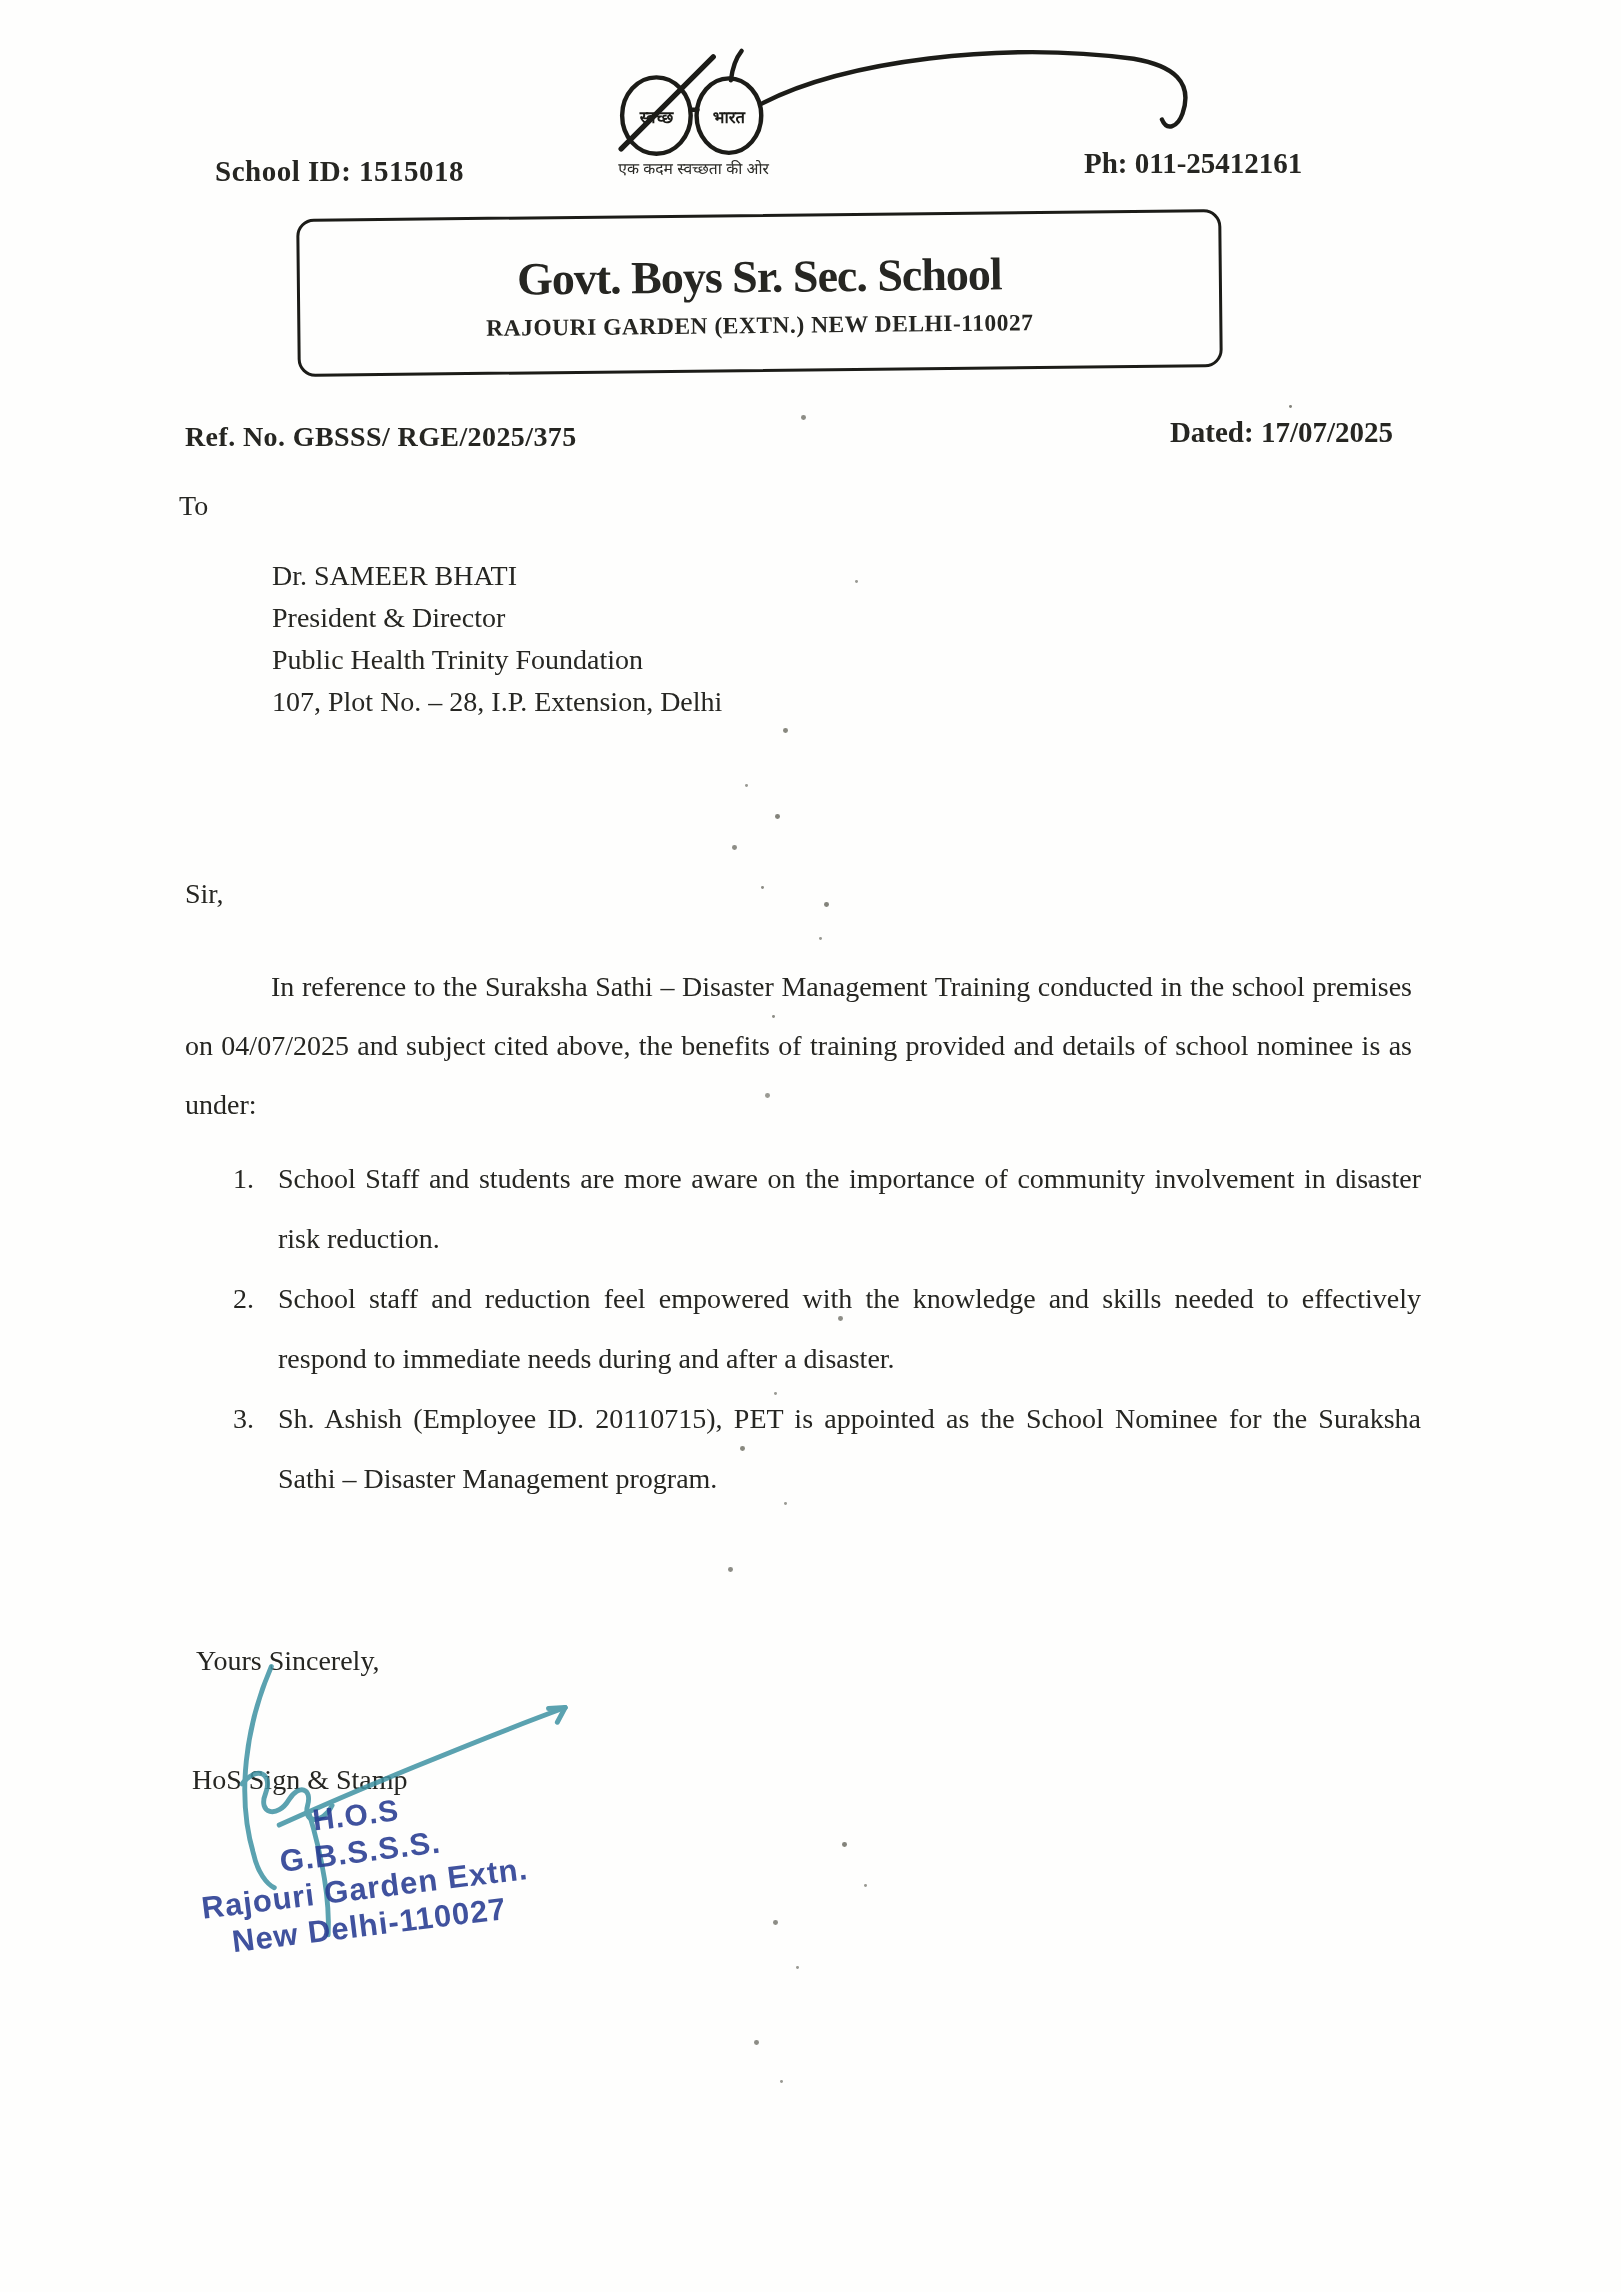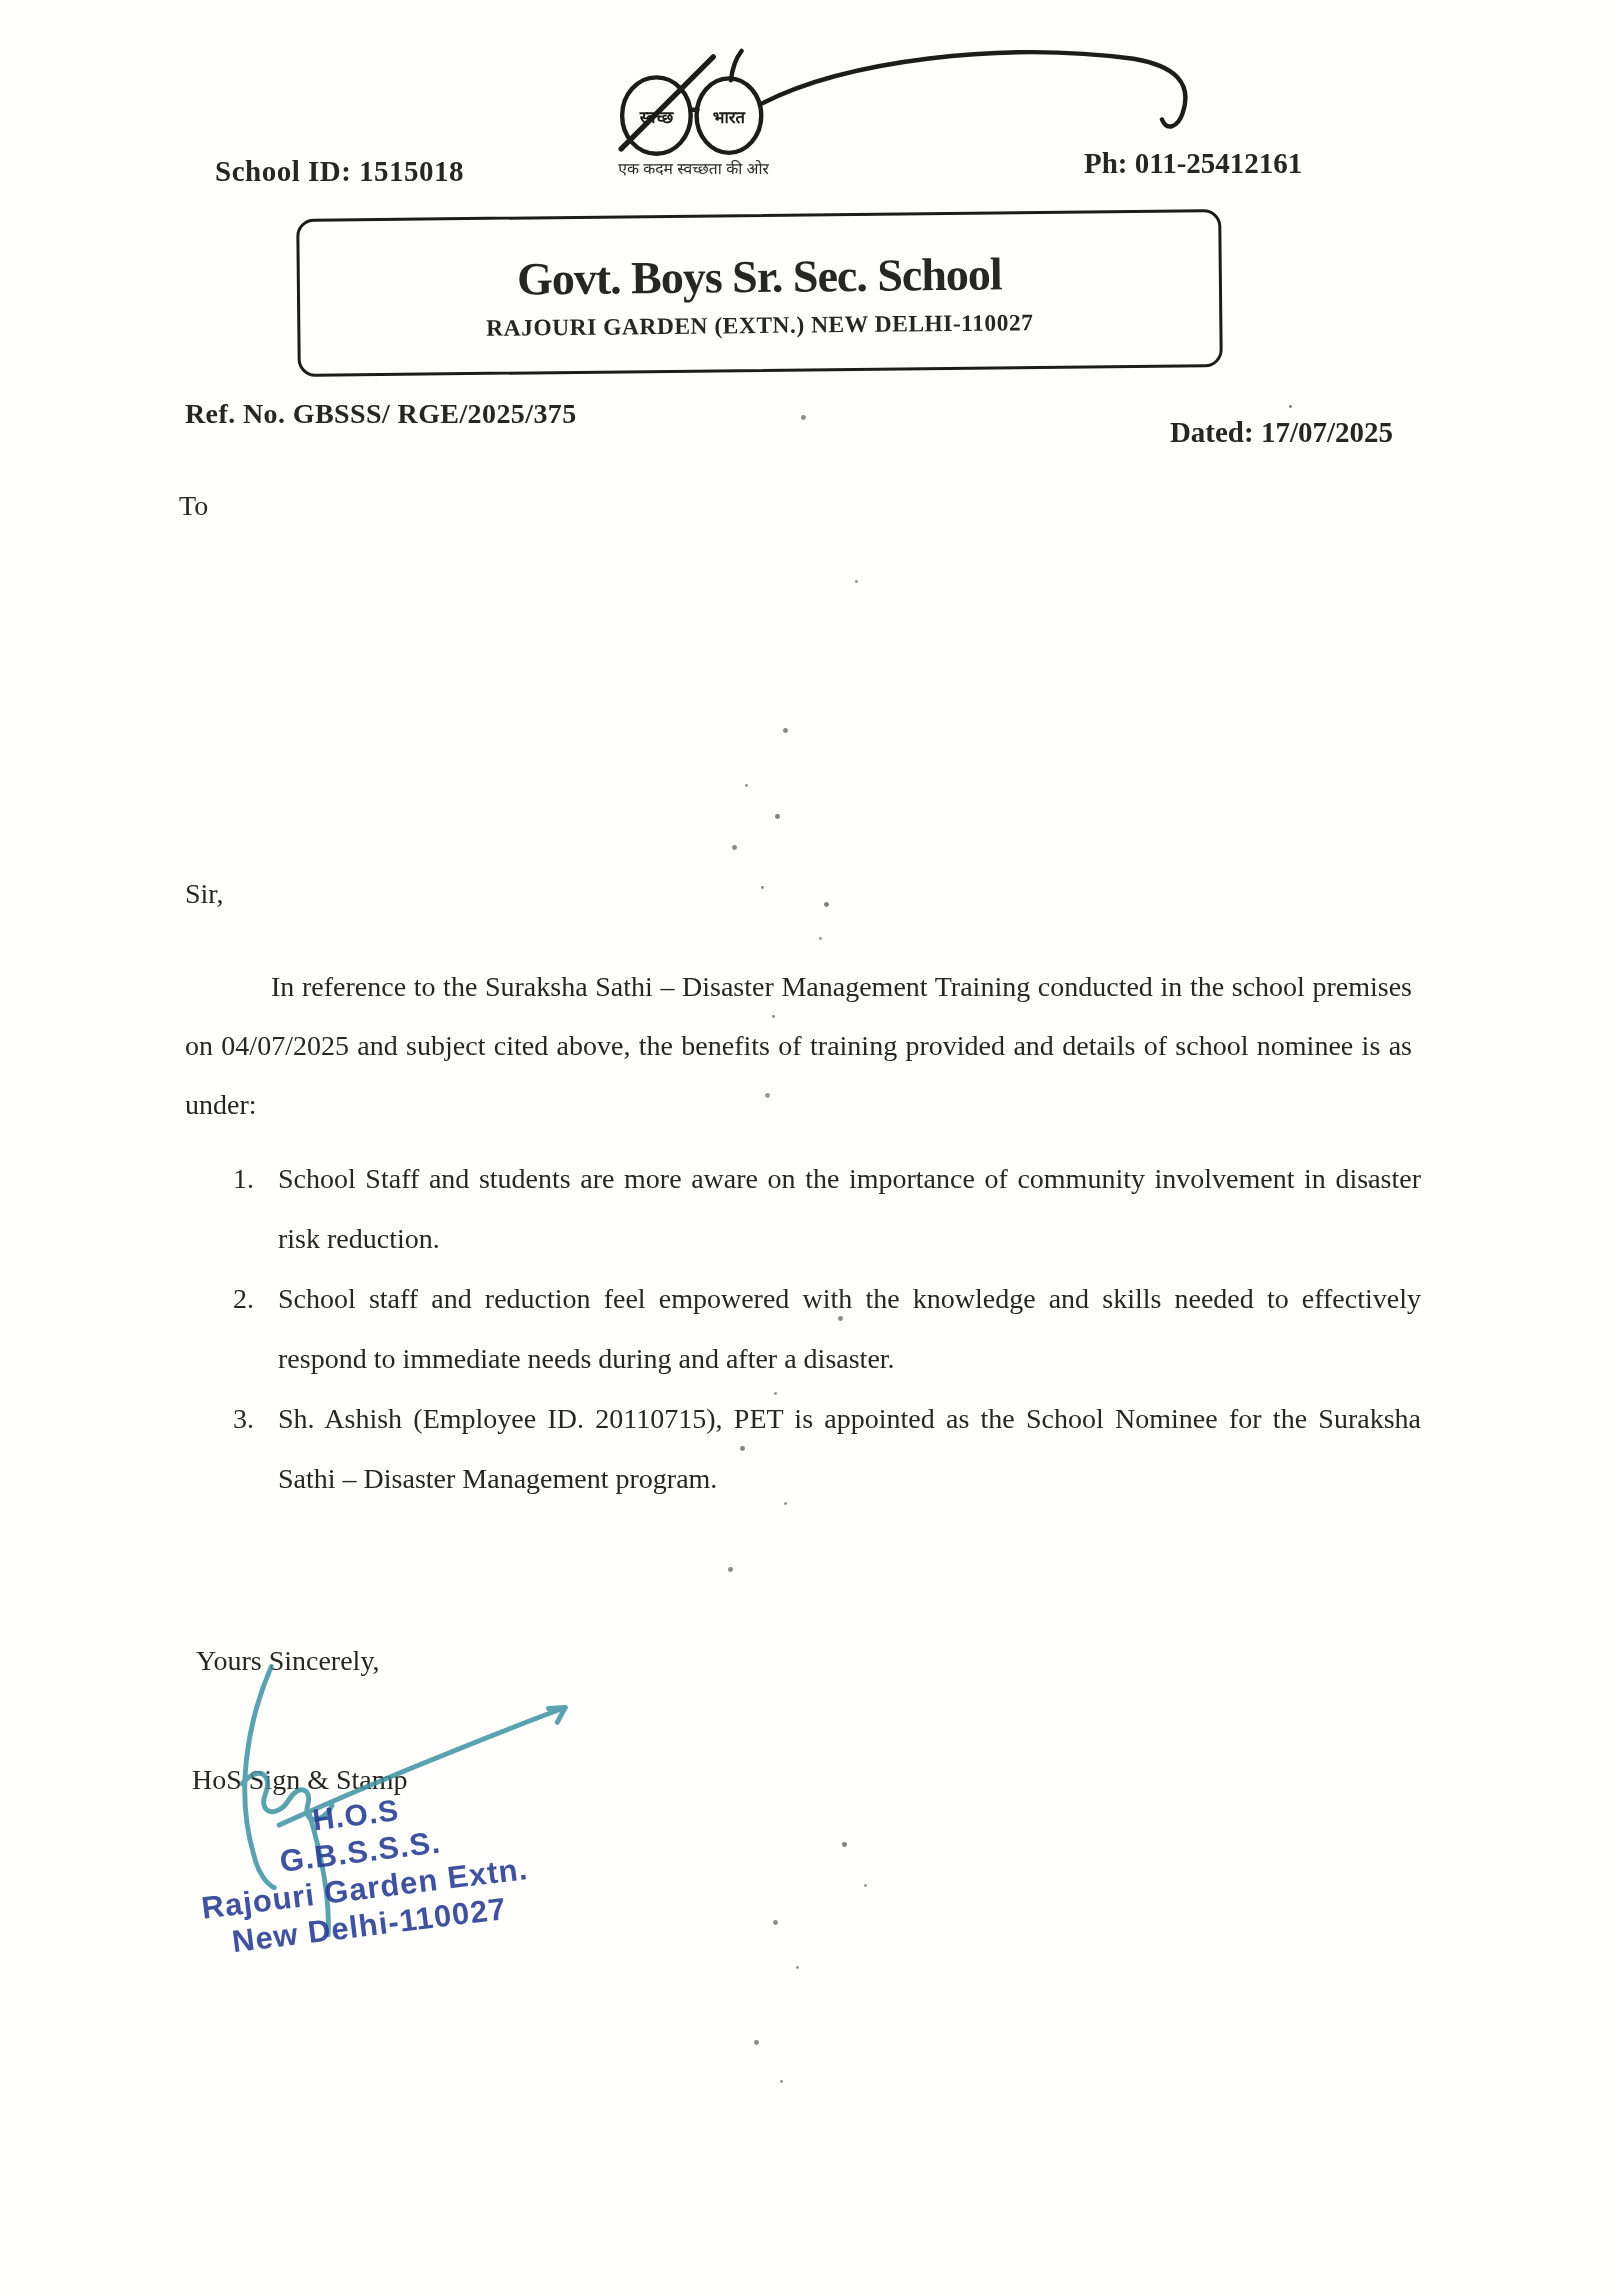--- a/index.html
+++ b/index.html
@@ -20,21 +20,21 @@
   .head-box{
     left:297px;top:214px;width:925px;height:158px;
     border:3.4px solid #1c1c18;border-radius:17.6px;
     transform:rotate(-0.6deg);
     display:flex;flex-direction:column;align-items:center;justify-content:center;
     box-sizing:border-box;padding-top:3.9px;
   }
   .school-name{font-size:46px;font-weight:bold;letter-spacing:-1px;line-height:51px;}
   .school-addr{font-size:23.5px;font-weight:bold;letter-spacing:0.5px;margin-top:9.8px;}
   
-  .ref-no{left:185px;top:398px;font-size:28px;font-weight:bold;letter-spacing:0.4px;}
+  .ref-no{left:185px;top:421px;font-size:28px;font-weight:bold;letter-spacing:0.4px;}
   .dated{top:416px;right:228px;font-size:29px;font-weight:bold;}
   
   .to{left:179px;top:490px;font-size:28px;}
   .addr{left:272px;top:555px;font-size:28px;line-height:42px;}
   
   .subject{left:185px;top:770px;width:1274px;font-size:28px;font-weight:bold;text-align:justify;line-height:49px;letter-spacing:0.2px;}
   .sir{left:185px;top:878px;font-size:28px;}
   
   .para{left:185px;top:957px;width:1227px;font-size:28px;line-height:59px;text-align:justify;text-indent:86px;}
   .list{left:233px;top:1149px;width:1188px;font-size:28px;}
@@ -93,20 +93,26 @@
 
   <div class="abs head-box">
     <div class="school-name">Govt. Boys Sr. Sec. School</div>
     <div class="school-addr">RAJOURI GARDEN (EXTN.) NEW DELHI-110027</div>
   </div>
 
   <div class="abs ref-no">Ref. No. GBSSS/ RGE/2025/375</div>
   <div class="abs dated">Dated: 17/07/2025</div>
 
   <div class="abs to">To</div>
+  <div class="abs addr">
+    <div>Dr. SAMEER BHATI</div>
+    <div>President &amp; Director</div>
+    <div>Public Health Trinity Foundation</div>
+    <div>107, Plot No. – 28, I.P. Extension, Delhi</div>
+  </div>
 
 
   <div class="abs sir">Sir,</div>
 
   <div class="abs para">In reference to the Suraksha Sathi – Disaster Management Training conducted in the school premises on 04/07/2025 and subject cited above, the benefits of training provided and details of school nominee is as under:</div>
 
   <div class="abs list">
     <div class="list-row">
       <div class="list-num">1.</div>
       <div class="list-txt">School Staff and students are more aware on the importance of community involvement in disaster risk reduction.</div>

